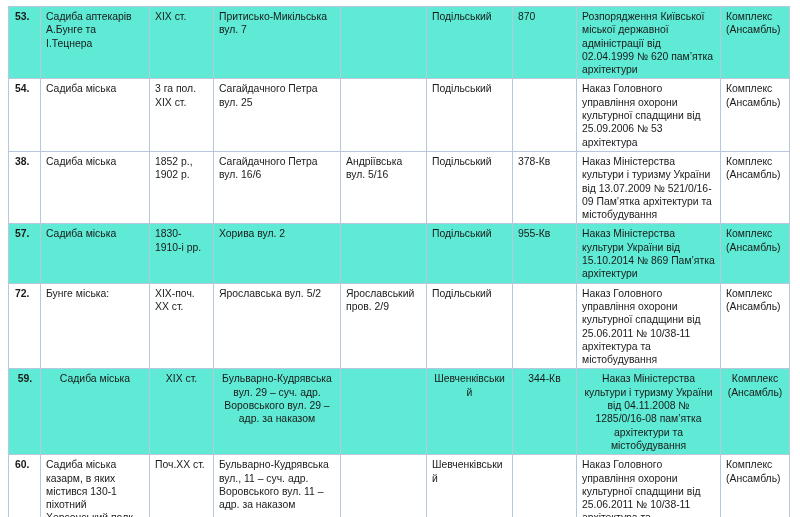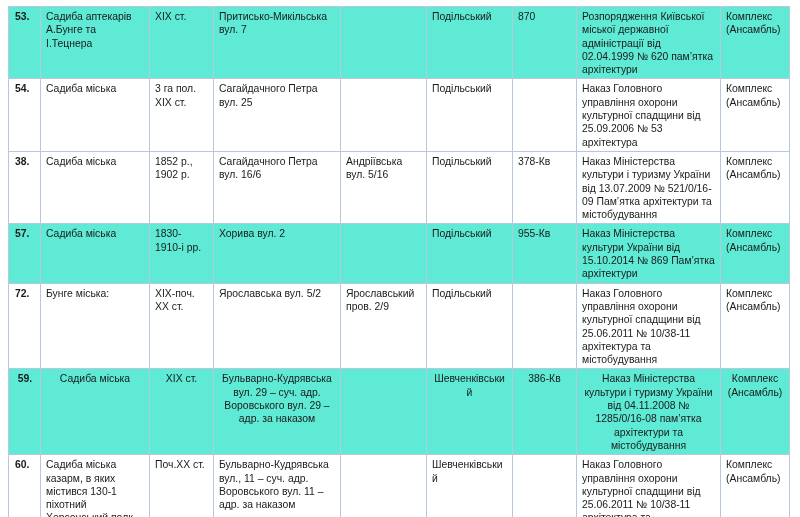--- a/index.html
+++ b/index.html
@@ -133,21 +133,21 @@
         <td>Наказ Головного управління охорони культурної спадщини від 25.06.2011 № 10/38-11 архітектура та містобудування</td>
         <td>Комплекс (Ансамбль)</td>
       </tr>
       <tr class="shaded r59">
         <td class="num">59.</td>
         <td>Садиба міська</td>
         <td>XIX ст.</td>
         <td>Бульварно-Кудрявська вул. 29 – суч. адр. Воровського вул. 29 – адр. за наказом</td>
         <td></td>
         <td>Шевченківський</td>
-        <td>386-Кв</td>
+        <td>344-Кв</td>
         <td>Наказ Міністерства культури і туризму України від 04.11.2008 № 1285/0/16-08 пам’ятка архітектури та містобудування</td>
         <td>Комплекс (Ансамбль)</td>
       </tr>
       <tr class="plain r60">
         <td class="num">60.</td>
         <td>Садиба міська казарм, в яких містився 130-1 піхотний Херсонський полк</td>
         <td>Поч.XX ст.</td>
         <td>Бульварно-Кудрявська вул., 11 – суч. адр. Воровського вул. 11 – адр. за наказом</td>
         <td></td>
         <td>Шевченківський</td>

